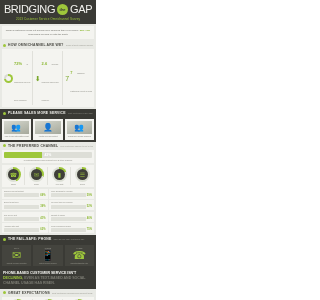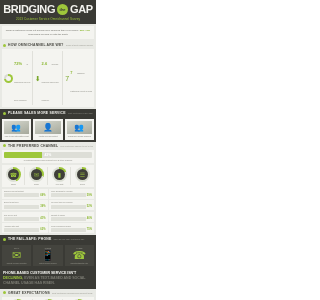--- a/index.html
+++ b/index.html
@@ -25,21 +25,21 @@
   }
   .title-row {
     display: flex;
     align-items: center;
     justify-content: center;
     gap: 1px;
     line-height: 1;
   }
   .title-word {
     color: #f2f2ee;
-    font-weight: bold;
+    font-weight: normal;
     font-size: 11px;
     letter-spacing: -0.4px;
   }
   .title-the {
     background: #9ec73b;
     color: #3a3a35;
     font-size: 4px;
     font-weight: bold;
     border-radius: 50%;
     width: 11px; height: 11px;

